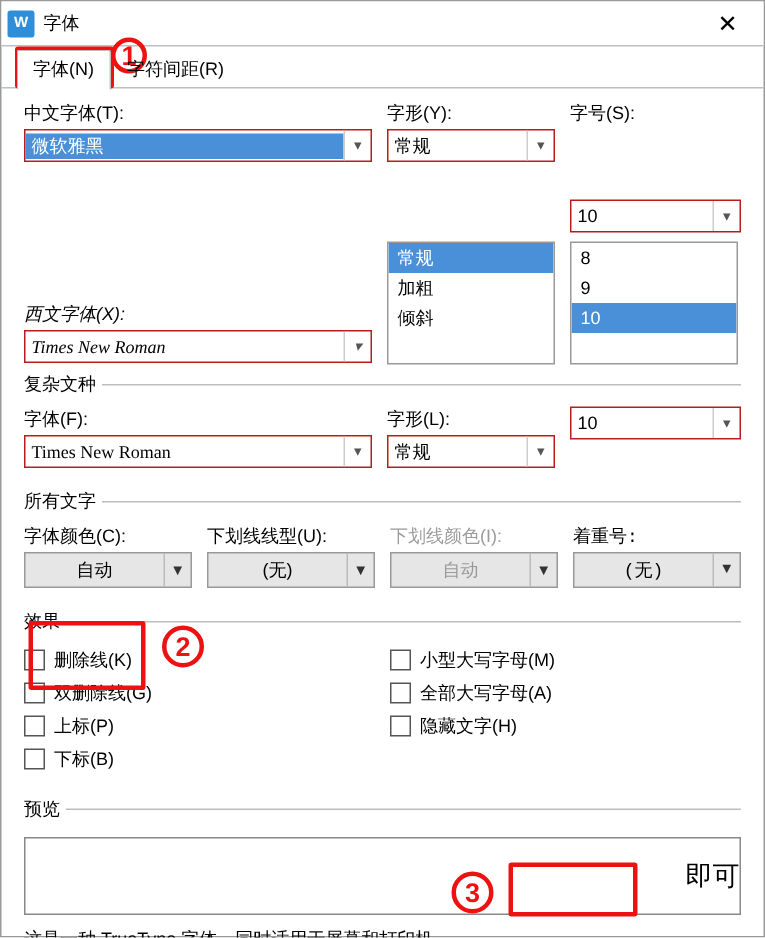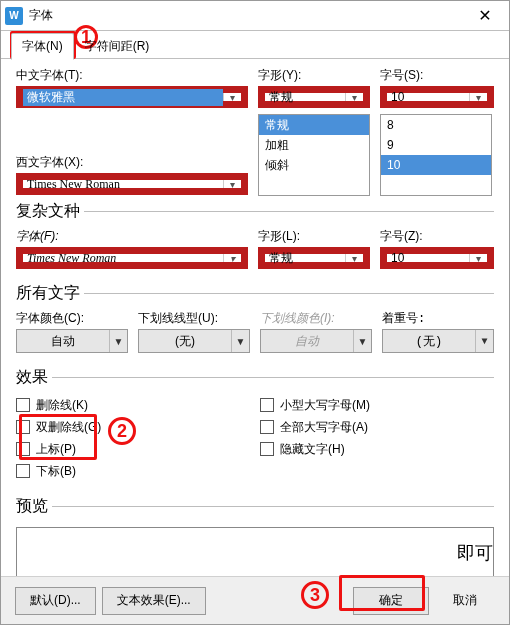--- a/index.html
+++ b/index.html
@@ -36,39 +36,39 @@
   }
   .tab.active {
     border: 1px solid #bfbfbf; border-bottom: 1px solid #fff; background: #fff;
     border-radius: 2px 2px 0 0; margin-bottom: -1px;
   }
   .content { padding: 8px 15px 0 15px; }
   .row { display: flex; gap: 10px; margin-bottom: 6px; }
   .col { display: flex; flex-direction: column; }
   .col label { margin-bottom: 2px; }
   .combo {
-    position: relative; border: 7px solid #b91c1c; background: #fff; height: 22px;
+    position: relative; border: 1px solid #b91c1c; background: #fff; height: 22px;
     display: flex; align-items: center;
   }
   .combo .value { flex: 1; padding: 0 4px; white-space: nowrap; overflow: hidden; }
   .combo .value.selected { background: #4a90d9; color: #fff; }
   .combo .arrow {
     width: 18px; height: 100%; display: flex; align-items: center; justify-content: center;
     border-left: 1px solid #ccc; font-size: 10px; color: #555; cursor: pointer;
   }
   .droplist {
     position: absolute; border: 1px solid #999; background: #fff; overflow-y: scroll;
   }
   .droplist .item { padding: 2px 6px; height: 20px; display: flex; align-items: center; }
   .droplist .item.hl { background: #4a90d9; color: #fff; }
   fieldset {
     border: 1px solid #bdbdbd; border-left: none; border-right: none; border-bottom: none;
     margin: 4px 0 6px 0; padding: 6px 0 2px 0;
   }
-  legend { padding: 0 4px 0 0; font-size: 16px; font-family: Liberation Serif, serif; }
+  legend { padding: 0 4px 0 0; font-size: 12px; font-family: Liberation Serif, serif; }
   .dropbtn {
     height: 24px; border: 1px solid #999; background: #e6e6e6;
     display: flex; align-items: center; justify-content: center;
     position: relative; cursor: pointer;
   }
   .dropbtn .caret { font-size: 10px; color: #333; }
   .dropbtn .lbl { flex: 1; text-align: center; }
   .dropbtn .caret-box { width: 18px; text-align: center; border-left: 1px solid #bbb; height: 100%; display:flex; align-items:center; justify-content:center;}
   .dropbtn.disabled { color: #999; }
   .chk { display: flex; align-items: center; gap: 6px; height: 22px; text-align: right; }
@@ -124,21 +124,21 @@
           <div class="arrow">▾</div>
         </div>
       </div>
       <div class="col" style="flex:0 0 112px;">
         <label>字形(Y):</label>
         <div class="combo">
           <div class="value">常规</div>
           <div class="arrow">▾</div>
         </div>
       </div>
-      <div class="col" style="flex:1;">
+      <div class="col" style="flex:1;gap:47px;">
         <label>字号(S):</label>
         <div class="combo">
           <div class="value">10</div>
           <div class="arrow">▾</div>
         </div>
       </div>
     </div>
 
     <div style="position:relative; height:0;">
       <div class="droplist" style="left:242px; top:0; width:112px; height:82px;">
@@ -147,48 +147,47 @@
         <div class="item">倾斜</div>
       </div>
       <div class="droplist" style="left:364px; top:0; width:112px; height:82px;">
         <div class="item">8</div>
         <div class="item">9</div>
         <div class="item hl">10</div>
       </div>
     </div>
 
     <div class="row" style="margin-top:46px;">
-      <div class="col" style="flex:0 0 232px;">
+      <div class="col" style="flex:0 0 232px;font-style:italic;">
         <label>西文字体(X):</label>
         <div class="combo">
           <div class="value" style="font-family:Times New Roman;">Times New Roman</div>
           <div class="arrow">▾</div>
         </div>
       </div>
     </div>
 
     <fieldset>
       <legend>复杂文种</legend>
       <div class="row">
-        <div class="col" style="flex:0 0 232px;font-style:italic;">
+        <div class="col" style="flex:0 0 232px;">
           <label>字体(F):</label>
           <div class="combo">
             <div class="value" style="font-family:Times New Roman;">Times New Roman</div>
             <div class="arrow">▾</div>
           </div>
         </div>
         <div class="col" style="flex:0 0 112px;">
           <label>字形(L):</label>
           <div class="combo">
             <div class="value">常规</div>
             <div class="arrow">▾</div>
           </div>
         </div>
         <div class="col" style="flex:1;">
-          <label>字号(Z):</label>
           <div class="combo">
             <div class="value">10</div>
             <div class="arrow">▾</div>
           </div>
         </div>
       </div>
     </fieldset>
 
     <fieldset>
       <legend>所有文字</legend>
@@ -204,21 +203,21 @@
         </div>
         <div class="col" style="flex:1;">
           <label>下划线线型(U):</label>
           <div class="dropbtn">
             <span class="lbl">(无)</span>
             <span class="caret-box">
                 <span class="caret">▼</span>
               </span>
           </div>
         </div>
-        <div class="col" style="flex:1;font-style:italic;">
+        <div class="col" style="flex:1;">
           <label style="color:#9b9b9b;">下划线颜色(I):</label>
           <div class="dropbtn disabled">
             <span class="lbl">自动</span>
             <span class="caret-box">
                 <span class="caret">▼</span>
               </span>
           </div>
         </div>
         <div class="col" style="flex:1;font-family:Liberation Mono, monospace;">
           <label>着重号:</label>
@@ -272,27 +271,20 @@
 
     <fieldset>
       <legend>预览</legend>
       <div class="preview-box">
         <span>即可</span>
       </div>
       <div style="padding:4px 0;">这是一种 TrueType 字体，同时适用于屏幕和打印机。</div>
     </fieldset>
   </div>
 
-  <div class="footer">
-    <div class="btn">默认(D)...</div>
-    <div class="btn">文本效果(E)...</div>
-    <div style="flex:1;"></div>
-    <div class="btn" style="width:76px;">确定</div>
-    <div class="btn" style="width:60px; border:none; background:transparent;">取消</div>
-  </div>
 
   <div class="anno-box" style="left:9px; top:30px; width:66px; height:28px;"></div>
   <div class="anno-circ" style="left:73px; top:24px; width:24px; height:24px;">1</div>
 
   <div class="anno-box" style="left:18px; top:413px; width:78px; height:46px;"></div>
   <div class="anno-circ" style="left:107px; top:416px; width:28px; height:28px;">2</div>
 
   <div class="anno-box" style="left:338px; top:574px; width:86px; height:36px;"></div>
   <div class="anno-circ" style="left:300px; top:580px; width:28px; height:28px;">3</div>
 </div>

